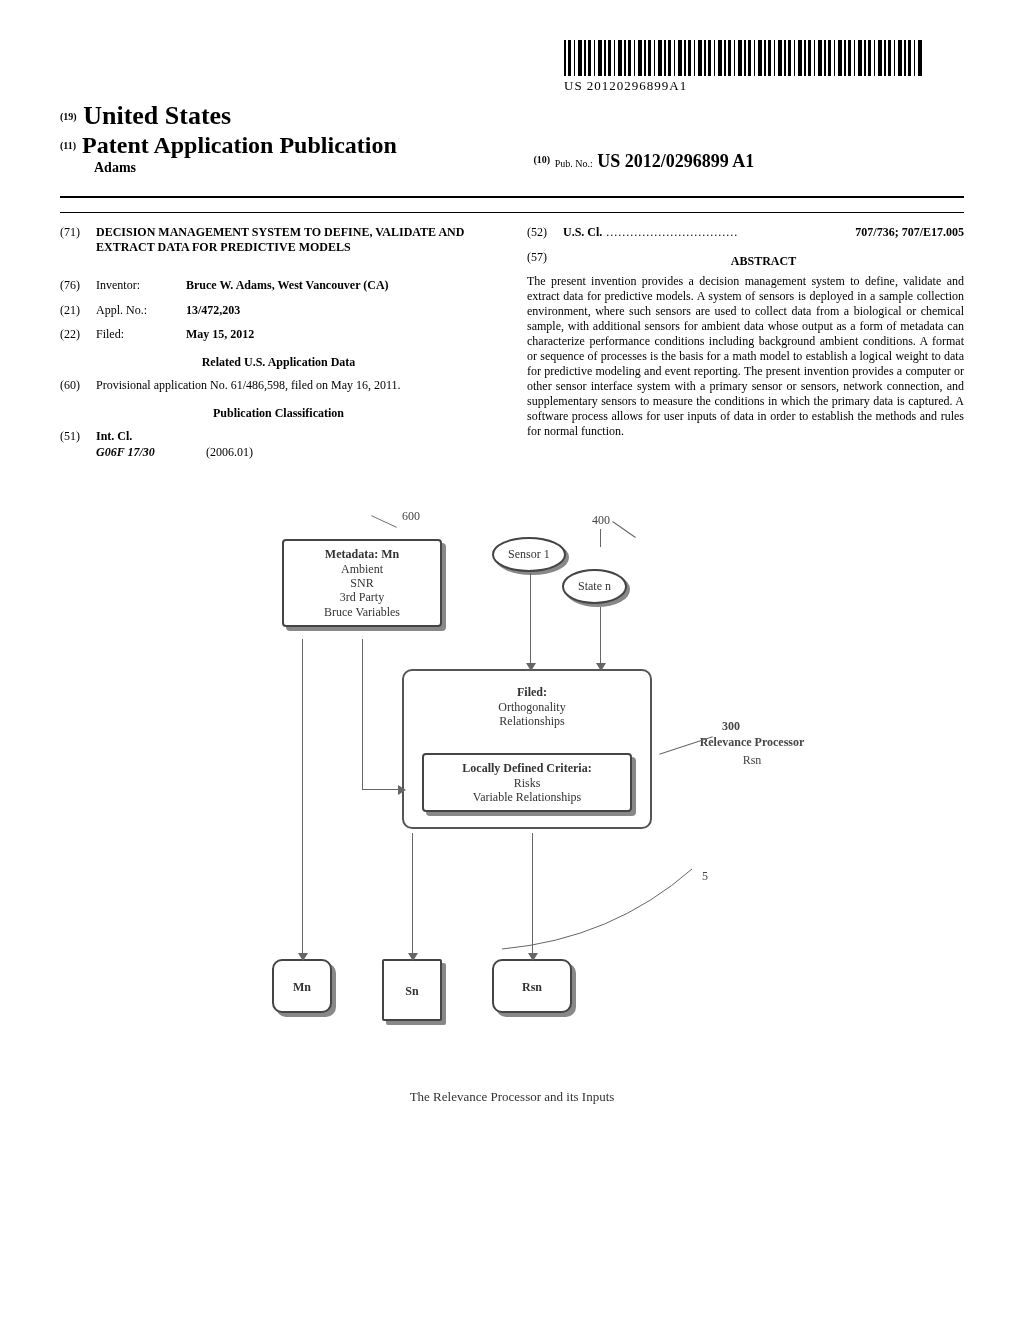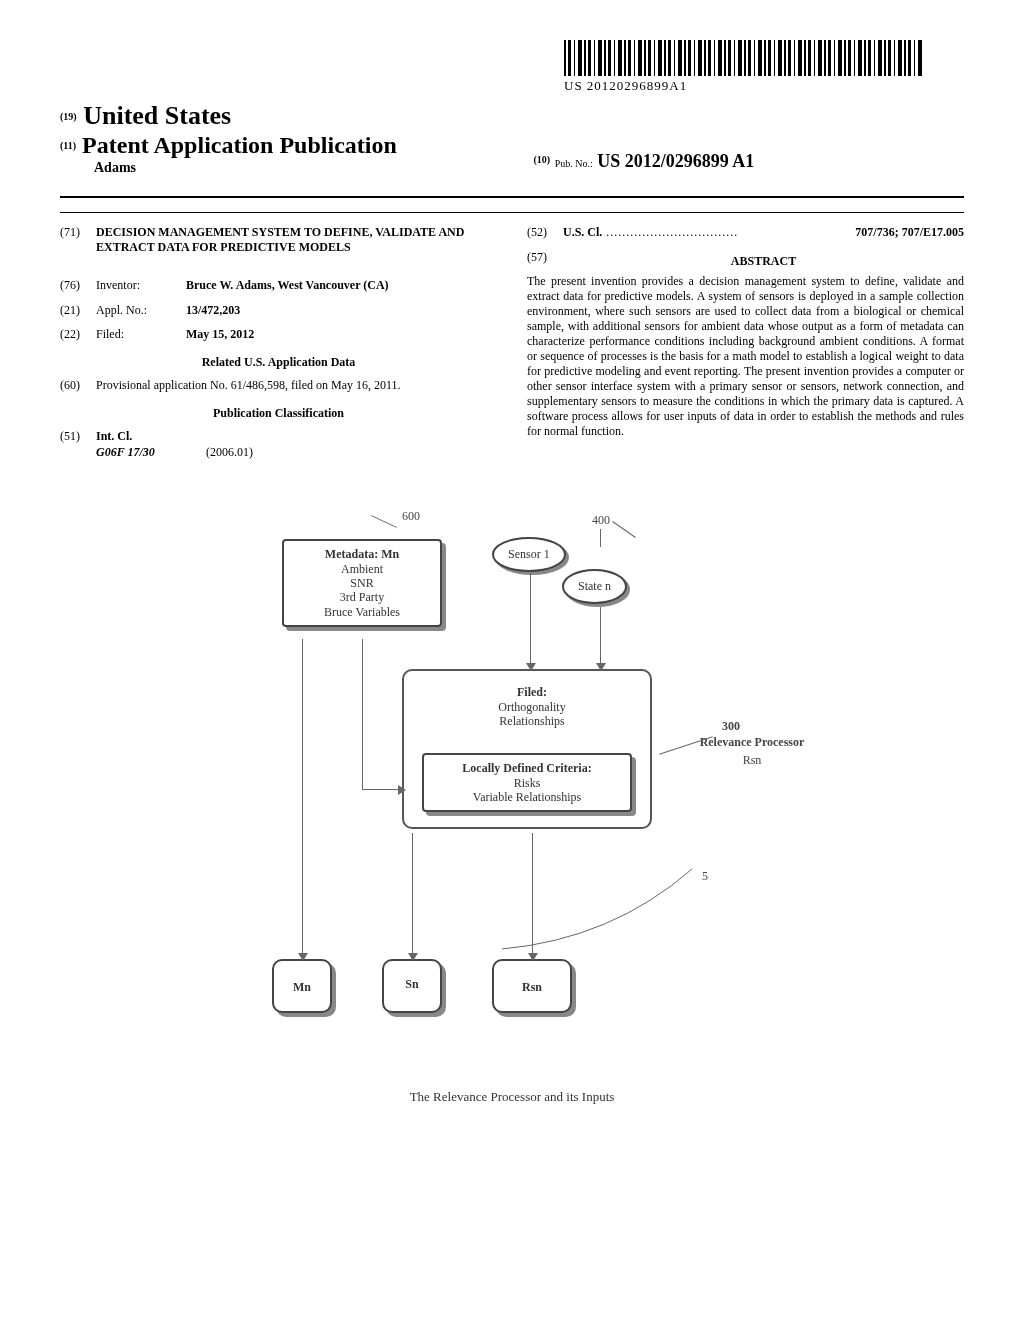--- a/index.html
+++ b/index.html
@@ -204,21 +204,21 @@
   <div class="fig-arrowhead arrow-right" style="left:206px; top:276px;"></div>
 
   <div class="fig-line" style="left:338px; top:64px; width:1px; height:92px;"></div>
   <div class="fig-arrowhead arrow-down" style="left:334px; top:154px;"></div>
   <div class="fig-line" style="left:408px; top:98px; width:1px; height:58px;"></div>
   <div class="fig-arrowhead arrow-down" style="left:404px; top:154px;"></div>
 
   <div class="fig-box shadow" style="left:80px; top:450px; width:60px; height:54px; border-radius:10px; line-height:44px; padding:4px;">
     <b>Mn</b>
   </div>
-  <div class="fig-box shadow" style="left:190px; top:450px; width:60px; height:54px; border-radius:10px; line-height:44px; padding:1px;">
+  <div class="fig-box shadow" style="left:190px; top:450px; width:60px; height:62px; border-radius:2px; line-height:44px; padding:8px;">
     <b>Sn</b>
   </div>
   <div class="fig-box shadow" style="left:300px; top:450px; width:80px; height:54px; border-radius:10px; line-height:44px; padding:4px;">
     <b>Rsn</b>
   </div>
 
   <div class="fig-line" style="left:110px; top:130px; width:1px; height:316px;"></div>
   <div class="fig-arrowhead arrow-down" style="left:106px; top:444px;"></div>
 
   <div class="fig-line" style="left:220px; top:324px; width:1px; height:122px;"></div>

